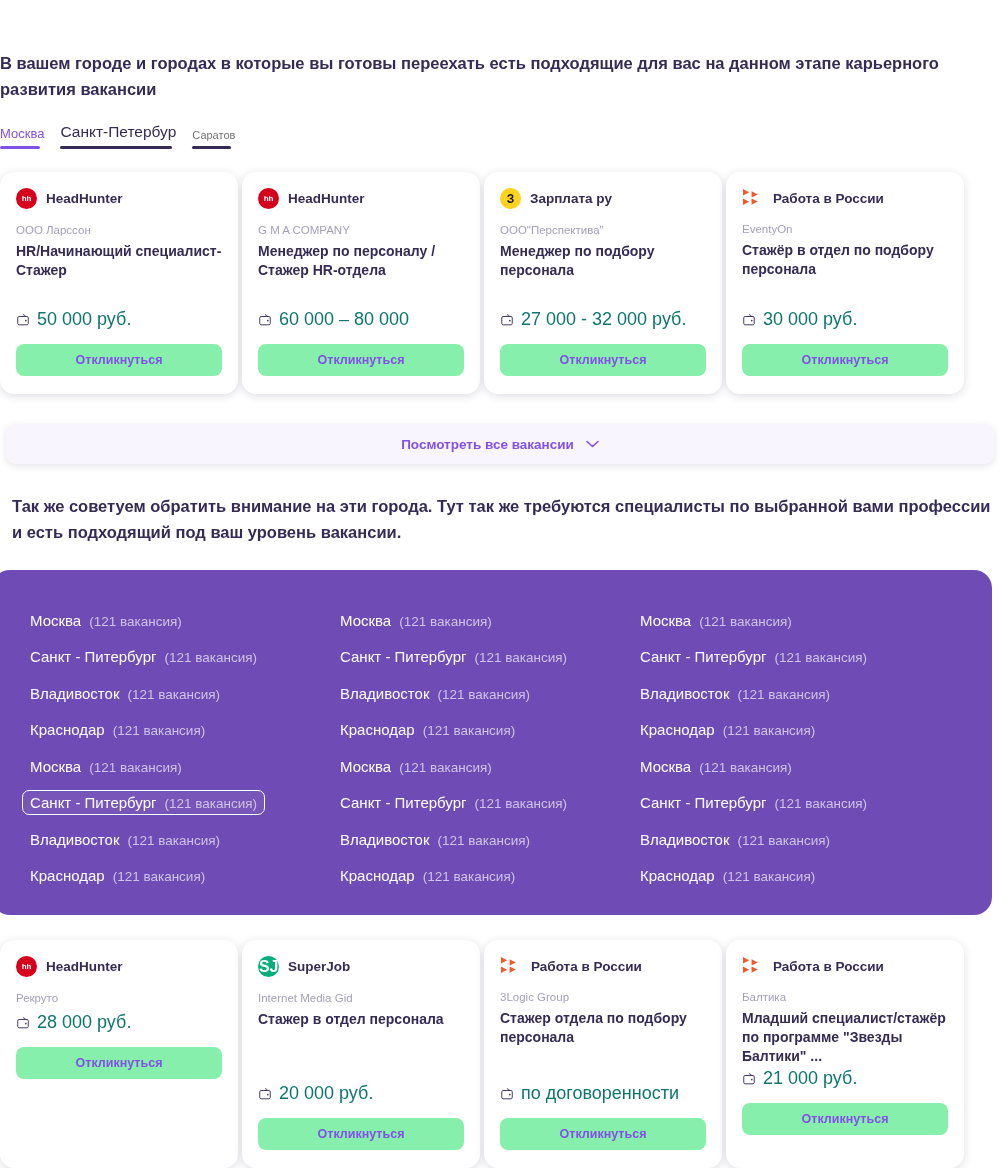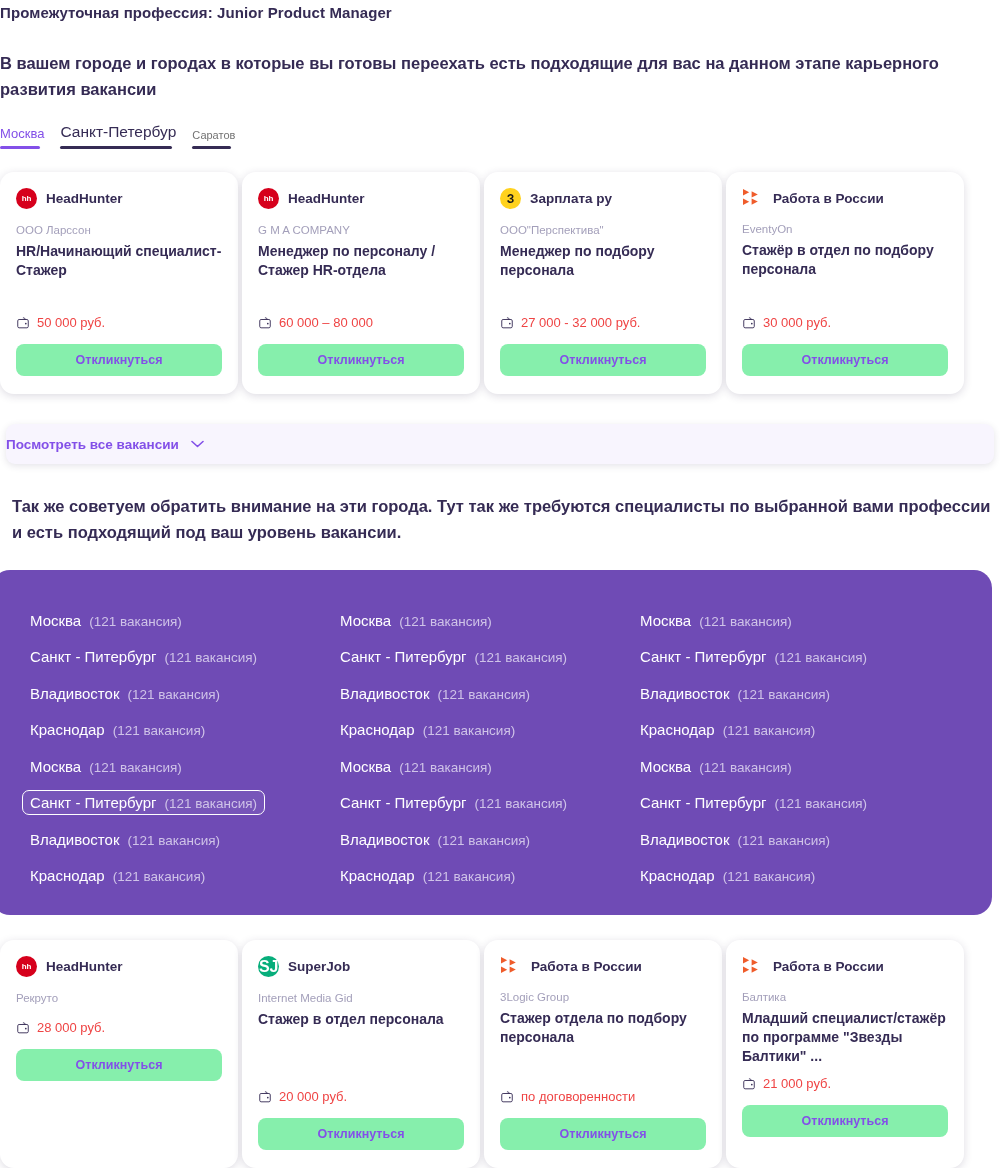--- a/index.html
+++ b/index.html
@@ -137,26 +137,26 @@
     font-size: 14px;
     font-weight: 700;
     line-height: 19px;
     color: #352b54;
   }
 
   .salary {
     display: flex;
     align-items: center;
     gap: 7px;
-    font-size: 13px;
-    color: #ef4444;
+    font-size: 18px;
+    color: #0f766e;
     margin-top: auto;
     margin-bottom: 14px;
   }
-  .salary.tight { margin-top: 10px; }
+  .salary.tight { margin-top: 2px; }
 
   .wallet { width: 14px; height: 14px; flex: 0 0 auto; }
 
   .apply-btn {
     width: 100%;
     height: 32px;
     border: none;
     border-radius: 8px;
     background: #86efac;
     color: #8350e8;
@@ -170,20 +170,21 @@
   .seeall {
     position: absolute;
     left: 6px; top: 424px;
     width: 988px;
     height: 40px;
     background: #f8f5fe;
     border-radius: 9px;
     box-shadow: 0 2px 7px rgba(53,43,84,.13);
     display: flex;
     align-items: center;
+    justify-content: center;
     gap: 12px;
     cursor: pointer;
   }
   .seeall-label {
     font-size: 13.5px;
     font-weight: 700;
     color: #8350e8;
   }
   .chev { width: 13px; height: 8px; }
 
@@ -240,21 +241,20 @@
     font-size: 13.5px;
     color: #cfc3e8;
     white-space: nowrap;
   }
 </style>
 </head>
 <body>
 
 <div class="page">
 
-  <div class="intro-title">Промежуточная профессия: Junior Product Manager</div>
   <div class="intro-sub">В вашем городе и городах в которые вы готовы переехать есть подходящие для вас на данном этапе карьерного развития вакансии</div>
 
   <div class="tabs">
     <div class="tab active">
       <span>Москва</span>
       <span class="bar"></span>
     </div>
     <div class="tab t2">
       <span>Санкт-Петербур</span>
       <span class="bar"></span>

